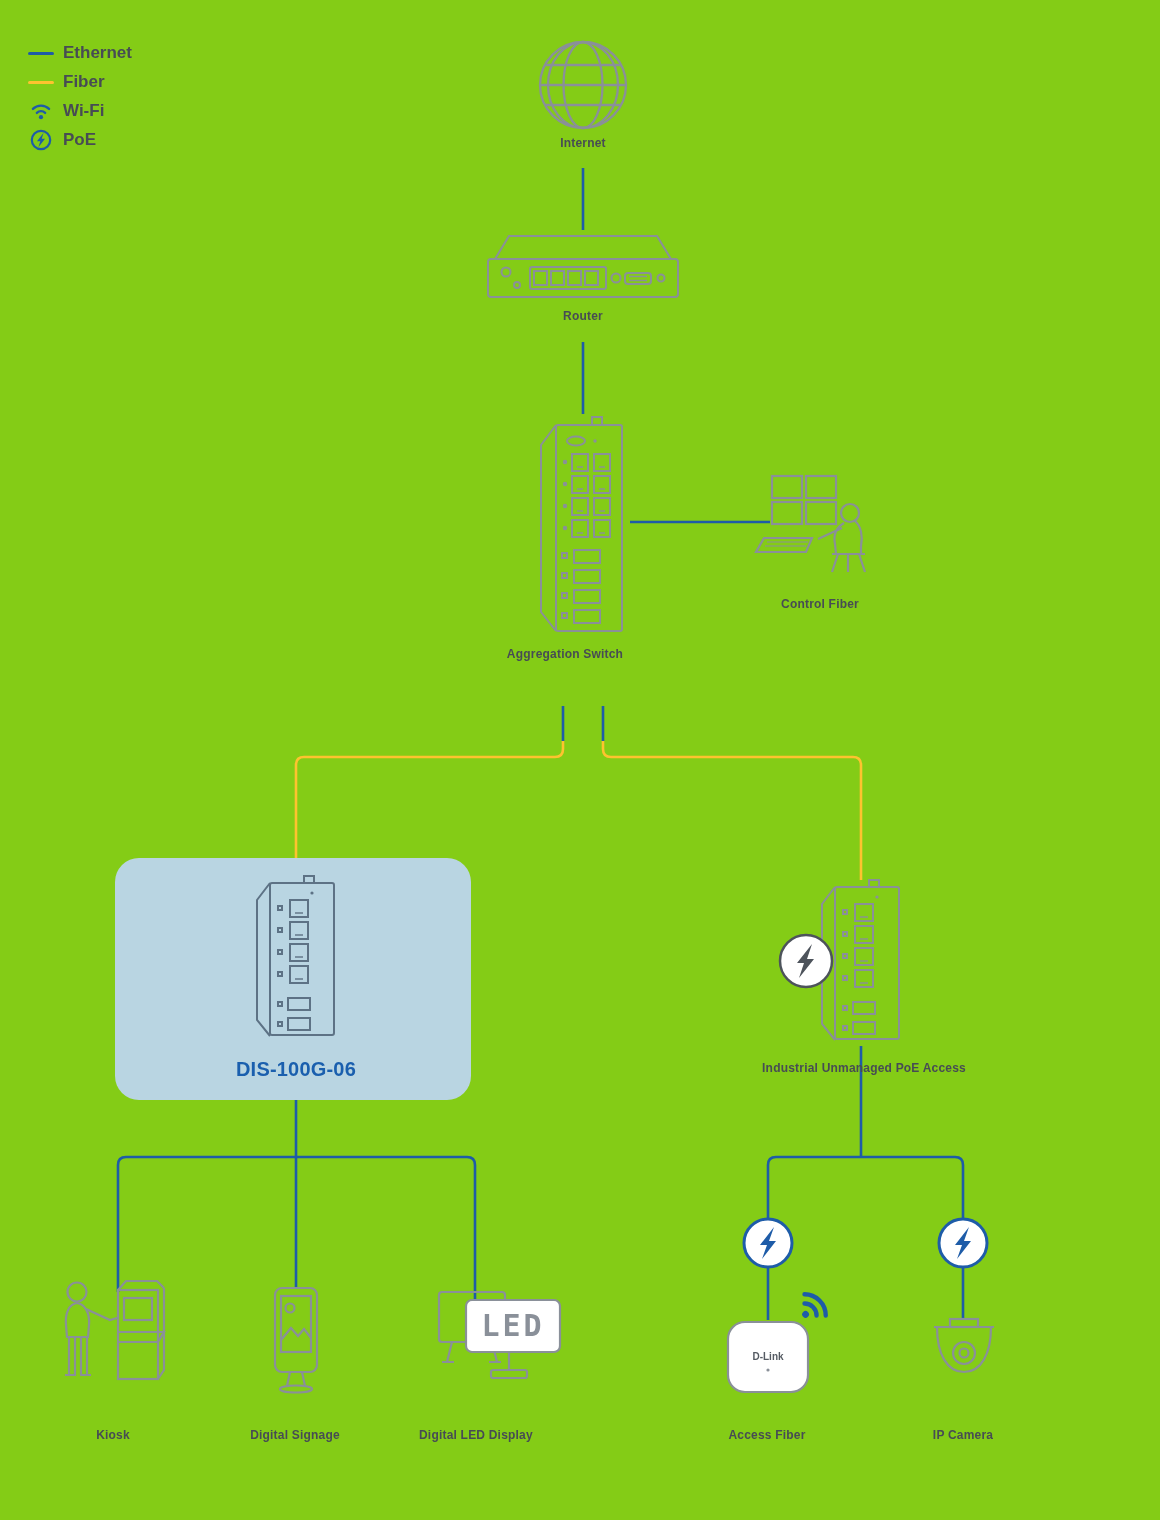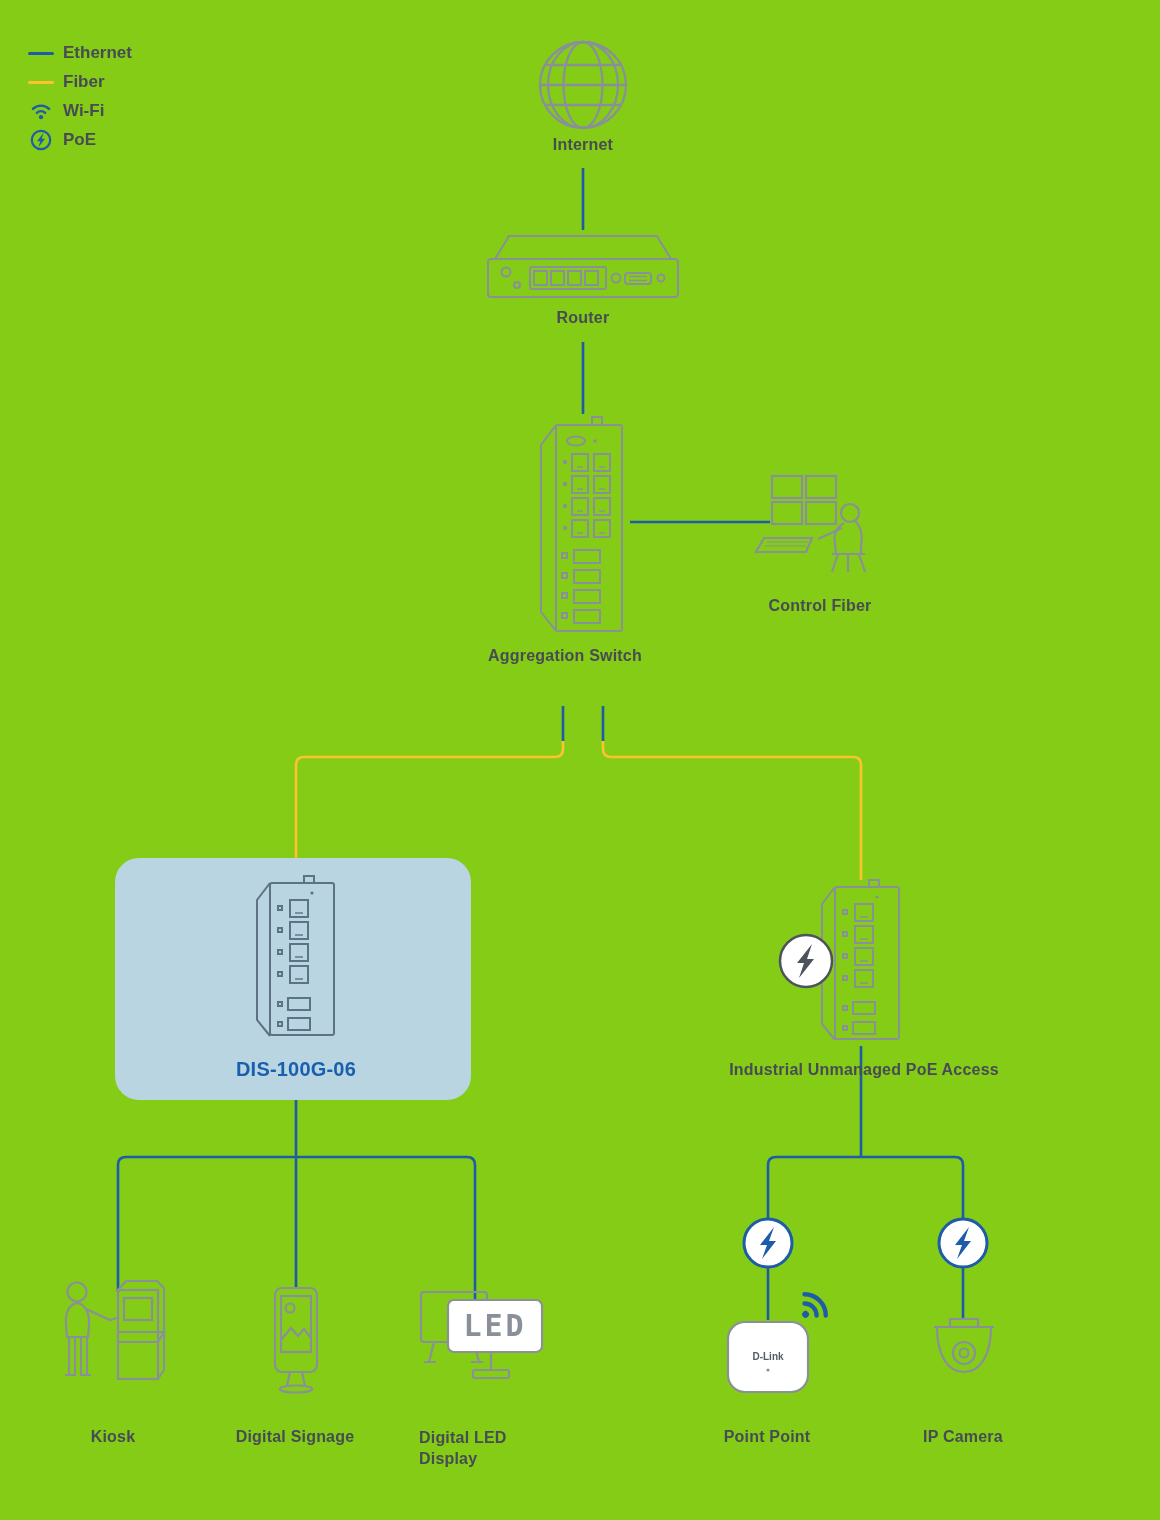--- a/index.html
+++ b/index.html
@@ -4,21 +4,21 @@
 <style>
   * { margin:0; padding:0; box-sizing:border-box; }
   body { background:#ffffff; font-family:"Liberation Sans", sans-serif; }
   .canvas { position:relative; width:1160px; height:1520px; background:#84cc16; overflow:hidden; }
   .lines { position:absolute; left:0; top:0; z-index:0; }
   .badges { position:absolute; left:0; top:0; z-index:3; pointer-events:none; }
   .highlight { position:absolute; left:115px; top:858px; width:356px; height:242px;
                background:#b9d5e2; border-radius:24px; z-index:1; }
   .node { position:absolute; z-index:2; }
   .label { position:absolute; z-index:4; transform:translateX(-50%); font-weight:700;
-           font-size:16px; color:#474c54; white-space:nowrap; letter-spacing:.2px; }
+           font-size:12px; color:#474c54; white-space:nowrap; letter-spacing:.2px; }
   .label.blue { color:#1a5fae; font-size:20px; }
   .label.wrap { white-space:normal; width:130px; line-height:1.3; }
   .legend { position:absolute; left:28px; top:42px; z-index:4; display:flex; flex-direction:column; gap:7px; }
   .legend-row { display:flex; align-items:center; gap:9px; height:22px; }
   .swatch { width:26px; height:3px; border-radius:2px; }
   .swatch.eth { background:#1e5ca8; }
   .swatch.fib { background:#fdc32f; }
   .legend-label { font-weight:700; font-size:17px; color:#474c54; }
   .icon-cell { width:26px; display:flex; justify-content:center; }
 </style>
@@ -276,21 +276,21 @@
         <rect x="13" y="2" width="42" height="84" rx="7"></rect>
         <rect x="19" y="10" width="30" height="56"></rect>
         <circle cx="28" cy="22" r="4.5"></circle>
         <path d="M19,54 L29,42 L36,50 L42,43 L49,52"></path>
         <path d="M28,86 L25,100 M40,86 L43,100"></path>
         <ellipse cx="34" cy="103" rx="16" ry="3.5"></ellipse>
       </g>
     </svg>
   </div>
 
-  <div class="node" style="left:418px; top:1280px">
+  <div class="node" style="left:436px; top:1280px">
     <svg width="130" height="116" viewBox="0 0 130 116">
       <g fill="none" stroke="#8a9099" stroke-width="2.2">
         <rect x="3" y="12" width="66" height="50" rx="3"></rect>
         <path d="M16,62 L11,82 M56,62 L61,82"></path>
         <path d="M6,82 h12 M53,82 h12"></path>
         <rect x="30" y="20" width="94" height="52" rx="6" fill="#ffffff"></rect>
         <path d="M73,72 V90"></path>
         <rect x="55" y="90" width="36" height="8" rx="2"></rect>
       </g>
       <text x="77" y="56" text-anchor="middle" font-family="DejaVu Sans Mono, monospace" font-size="30" font-weight="bold" letter-spacing="3" fill="#8a9099">LED</text>
@@ -346,16 +346,16 @@
 
   <div class="label" style="left:583px; top:136px">Internet</div>
   <div class="label" style="left:583px; top:309px">Router</div>
   <div class="label" style="left:565px; top:647px">Aggregation Switch</div>
   <div class="label" style="left:820px; top:597px">Control Fiber</div>
   <div class="label blue" style="left:296px; top:1058px">DIS-100G-06</div>
   <div class="label" style="left:864px; top:1061px">Industrial Unmanaged PoE Access</div>
   <div class="label" style="left:113px; top:1428px">Kiosk</div>
   <div class="label" style="left:295px; top:1428px">Digital Signage</div>
   <div class="label wrap" style="left:484px; top:1428px">Digital LED Display</div>
-  <div class="label" style="left:767px; top:1428px">Point Point</div>
+  <div class="label" style="left:767px; top:1428px">Access Fiber</div>
   <div class="label" style="left:963px; top:1428px">IP Camera</div>
 
 </div>
 
 </body></html>

